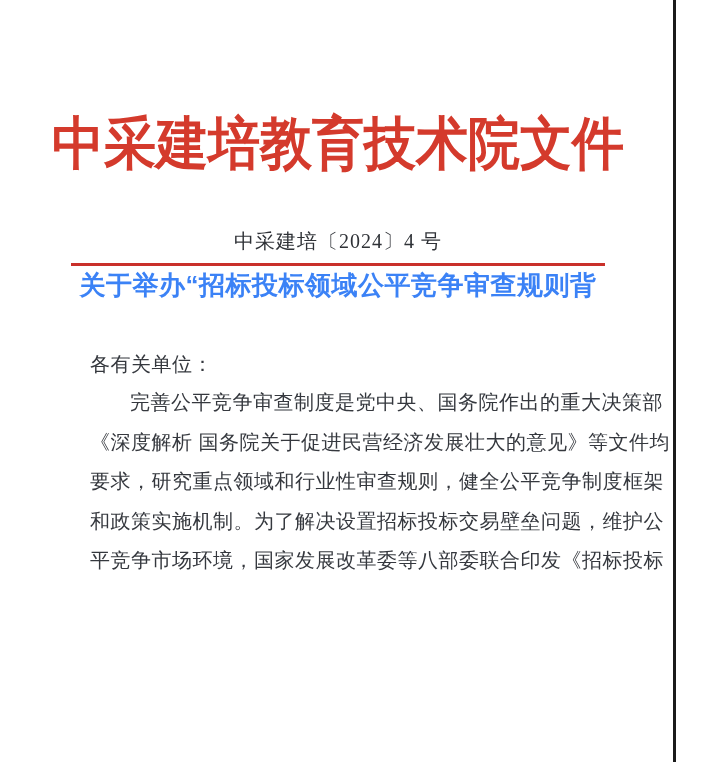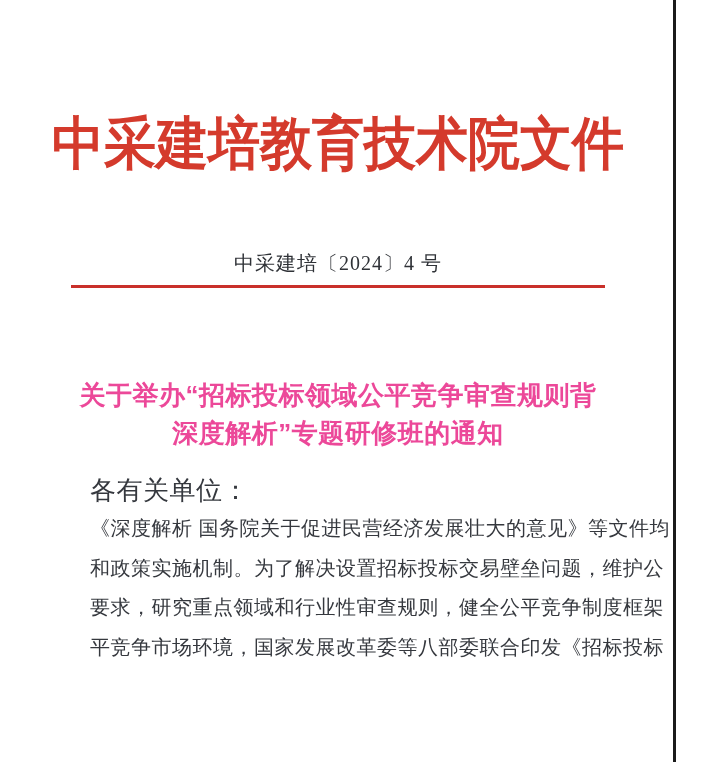--- a/index.html
+++ b/index.html
@@ -29,50 +29,49 @@
     font-size: 52px;
     line-height: 62px;
     font-weight: 600;
     letter-spacing: 0px;
     color: #d43a2c;
     transform: scaleY(1.10);
     transform-origin: center;
     white-space: nowrap;
   }
   .doc-number {
-    margin-top: 76px;
+    margin-top: 54px;
     text-align: center;
     font-size: 20px;
     line-height: 26px;
     color: #2f3237;
     font-family: "Liberation Serif", "DejaVu Serif", serif;
     letter-spacing: 1px;
   }
   .red-divider {
     width: 534px;
     height: 3px;
     margin: 9px auto 0 auto;
     background: #c9302a;
   }
   .notice-title {
-    margin-top: 88px;
     text-align: center;
-    color: #ec4899;
+    color: #3b82f6;
     font-size: 26px;
     line-height: 38px;
     font-weight: 600;
     letter-spacing: 0.5px;
   }
   .content {
     margin: 0 84px 0 90px; 
     color: #35383e;
   }
   .salutation {
-    margin-top: 24px;
-    font-size: 26px;
+    margin-top: 46px;
+    font-size: 20px;
     line-height: 28px;
     letter-spacing: 0.5px;
   }
   .body-par {
     margin-top: 5px;
     font-size: 20px;
     line-height: 39.5px;
     letter-spacing: 0.5px;
   }
   .body-line {
@@ -88,29 +87,29 @@
 <div class="page">
 
   <div class="agency-title">中采建培教育技术院文件</div>
 
   <div class="doc-number">中采建培〔2024〕4 号</div>
 
   <div class="red-divider"></div>
 
   <div class="notice-title">
     <div class="notice-title-line">关于举办“招标投标领域公平竞争审查规则背</div>
-    <div class="notice-title-line">深度解析”专题研修班的通知</div>
   </div>
 
   <div class="content">
     <div class="salutation">各有关单位：</div>
 
     <div class="body-par">
+      <div class="body-line first">完善公平竞争审查制度是党中央、国务院作出的重大决策部</div>
       <div class="body-line">《深度解析 国务院关于促进民营经济发展壮大的意见》等文件均</div>
+      <div class="body-line">要求，研究重点领域和行业性审查规则，健全公平竞争制度框架</div>
       <div class="body-line">和政策实施机制。为了解决设置招标投标交易壁垒问题，维护公</div>
-      <div class="body-line">要求，研究重点领域和行业性审查规则，健全公平竞争制度框架</div>
       <div class="body-line">平竞争市场环境，国家发展改革委等八部委联合印发《招标投标</div>
     </div>
   </div>
 
   <div class="page-edge"></div>
 
 </div>
 
 </body></html>

